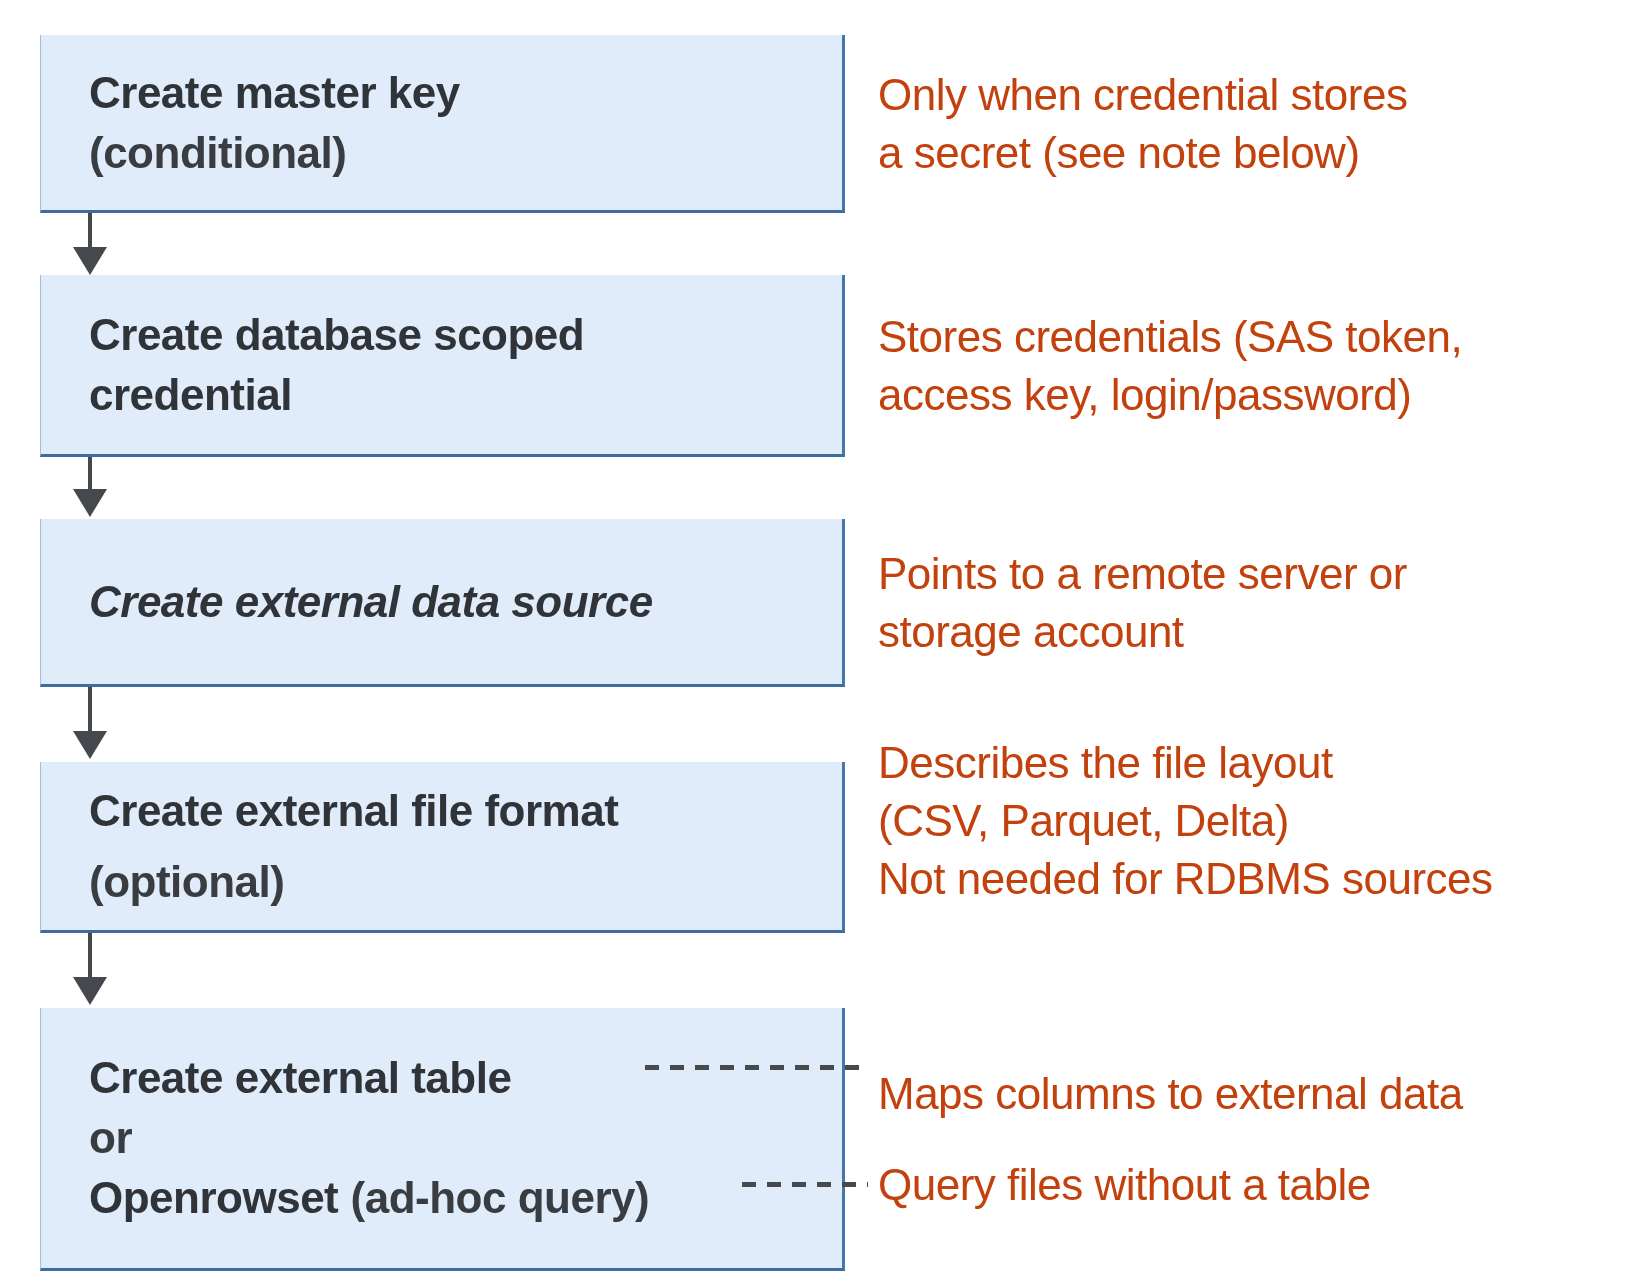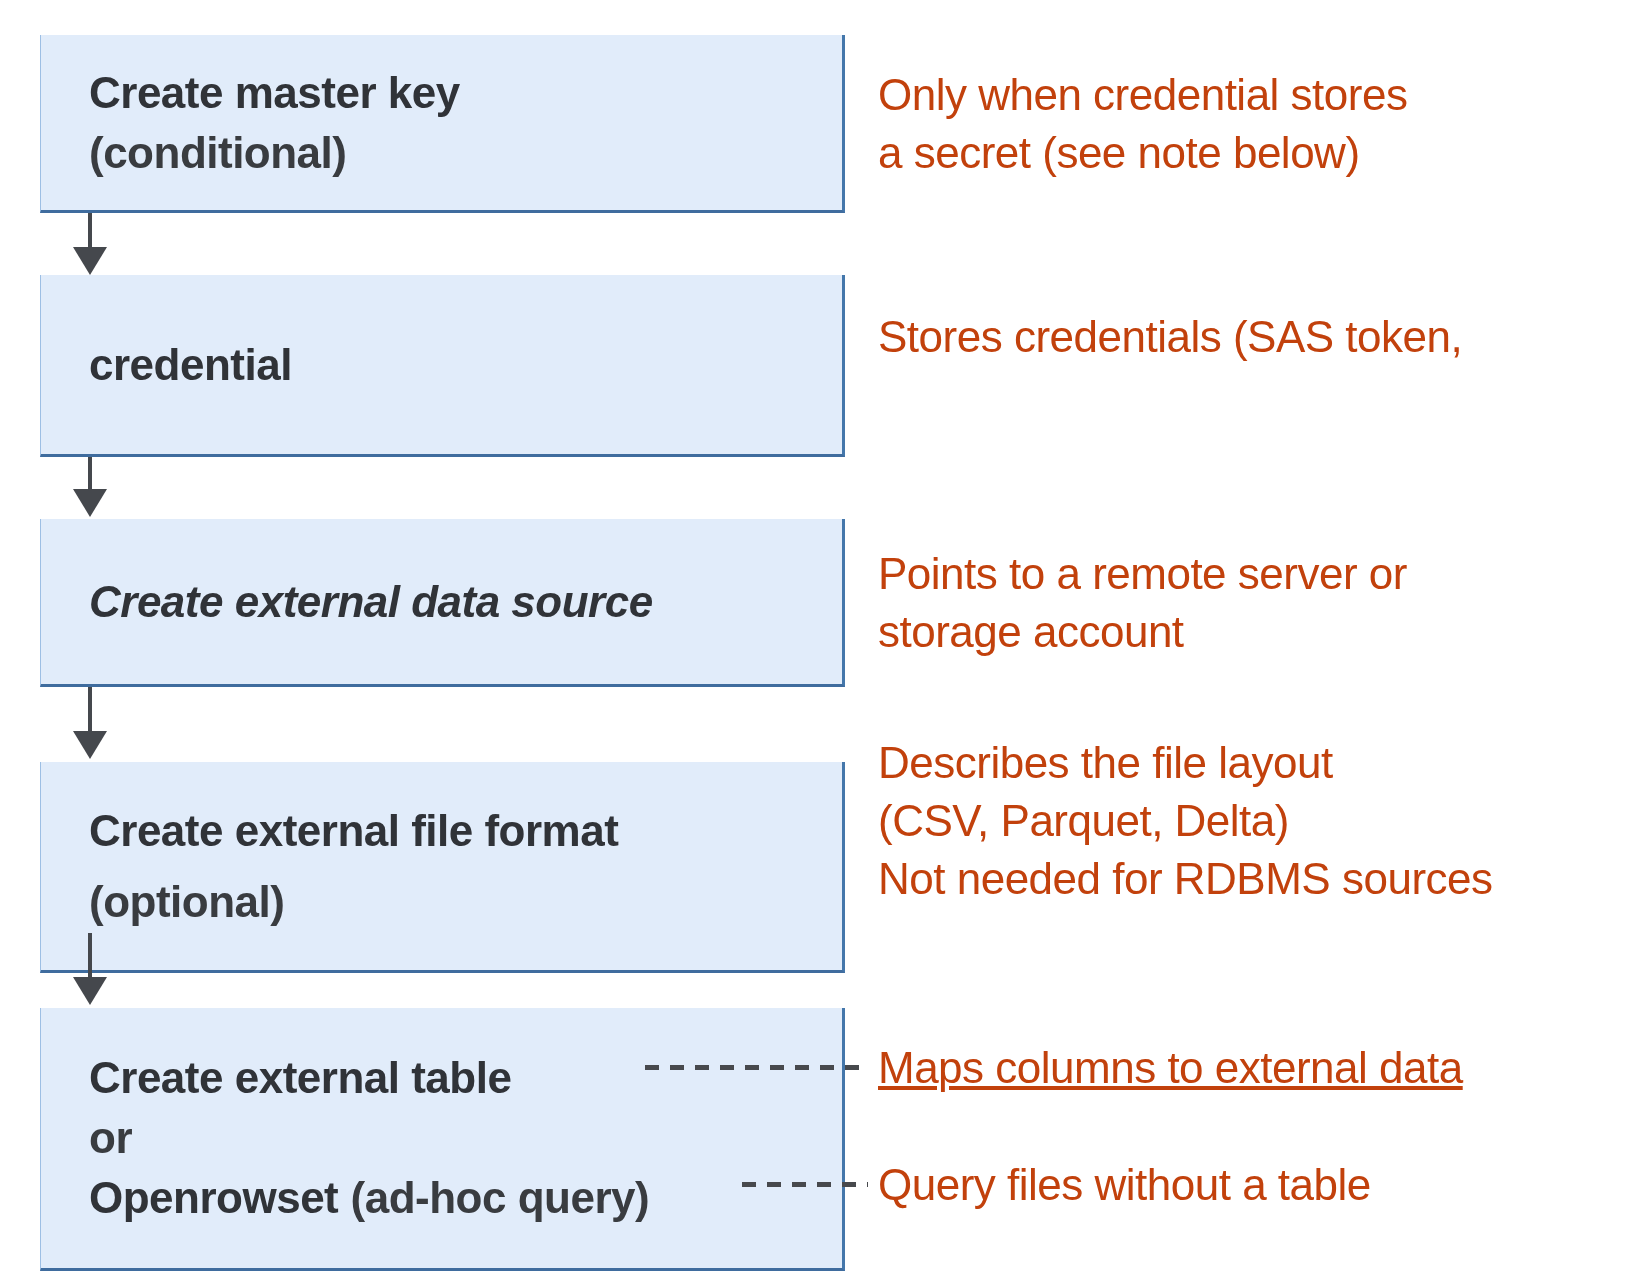--- a/index.html
+++ b/index.html
@@ -36,21 +36,21 @@
     font-size: 44px;
     line-height: 60px;
     letter-spacing: -0.5px;
     white-space: nowrap;
   }
   .bold { font-weight: 700; color: #303338; }
   .reg  { font-weight: 700; color: #393c40; }
   .box1 { top: 35px;   height: 178px; }
   .box2 { top: 275px;  height: 182px; }
   .box3 { top: 519px;  height: 168px; font-style: italic; }
-  .box4 { top: 762px;  height: 211px; gap: 11px; }
+  .box4 { top: 762px;  height: 171px; gap: 11px; }
   .box5 { top: 1008px; height: 263px; }
   
   .arrow { position: absolute; left: 73px; width: 34px; }
   .arrow .shaft {
     position: absolute;
     left: 15px; top: 0;
     width: 4px;
     background: #45484d;
   }
   .arrow .head {
@@ -72,21 +72,21 @@
     font-size: 44px;
     line-height: 58px;
     letter-spacing: -0.5px;
     color: #c2410c;
     white-space: nowrap;
   }
   .note1 { top: 66px; }
   .note2 { top: 308px; }
   .note3 { top: 545px; }
   .note4 { top: 734px; }
-  .note5a { top: 1039px; text-decoration: underline; }
+  .note5a { top: 1065px; }
   .note5b { top: 1156px; }
   
   .dash {
     position: absolute;
     height: 5px;
     background: repeating-linear-gradient(90deg,
       #47494d 0px, #47494d 14px,
       transparent 14px, transparent 25px);
   }
   .dash1 { left: 645px; top: 1065px; width: 223px; }
@@ -104,24 +104,26 @@
   <div class="note note1">
     <div>Only when credential stores</div>
     <div>a secret (see note below)</div>
   </div>
   <div class="arrow arrow1">
     <div class="shaft"></div>
     <div class="head"></div>
   </div>
 
   <div class="box box2">
+    <div class="box-line bold">Create database scoped</div>
     <div class="box-line bold">credential</div>
   </div>
   <div class="note note2">
     <div>Stores credentials (SAS token,</div>
+    <div>access key, login/password)</div>
   </div>
   <div class="arrow arrow2">
     <div class="shaft"></div>
     <div class="head"></div>
   </div>
 
   <div class="box box3">
     <div class="box-line bold">Create external data source</div>
   </div>
   <div class="note note3">

